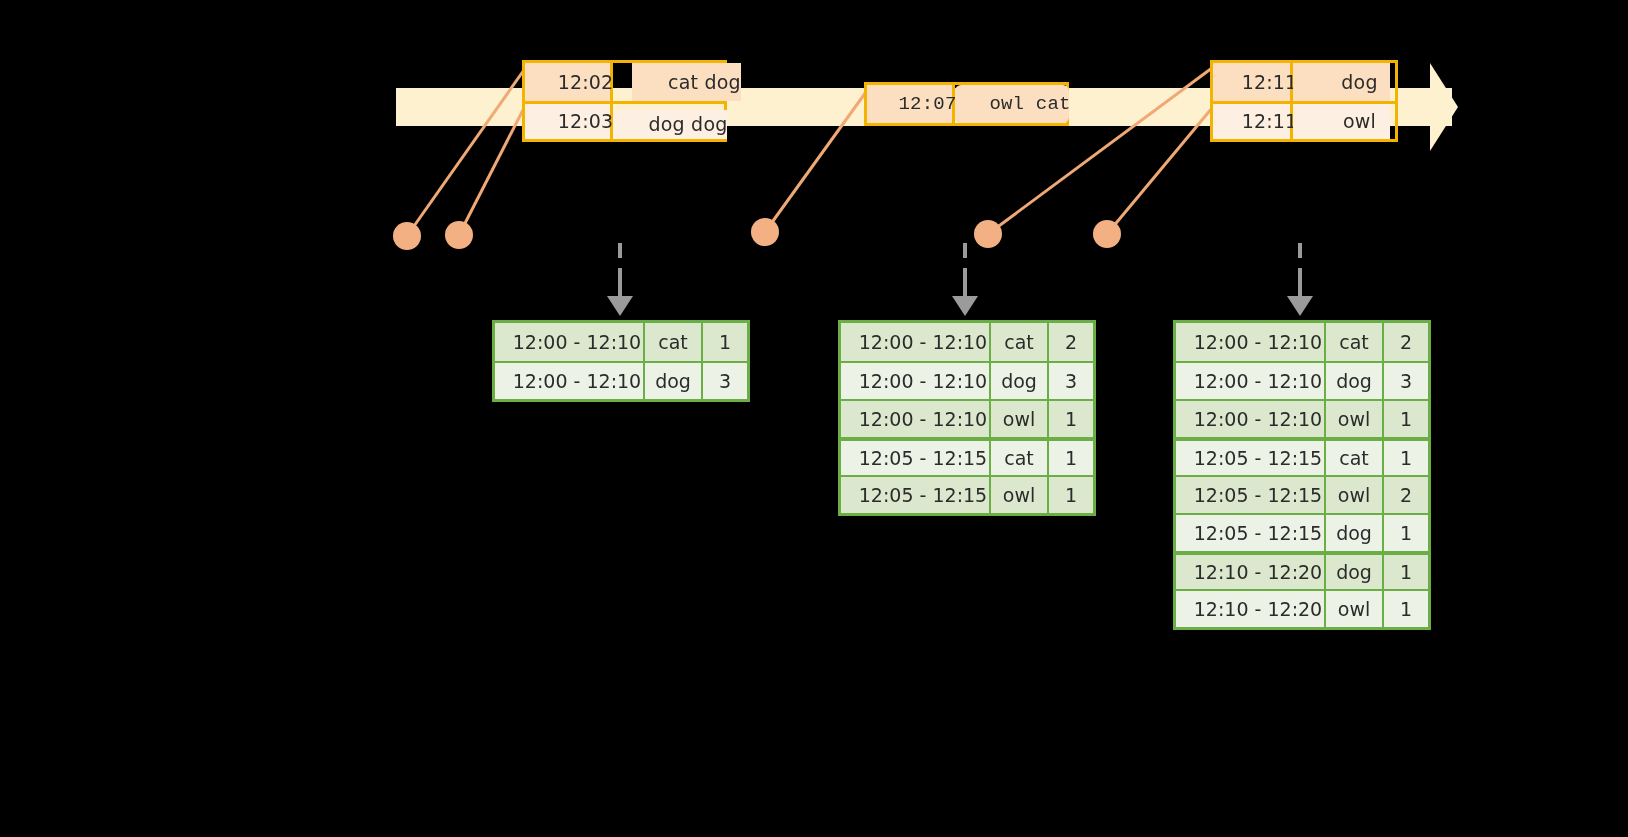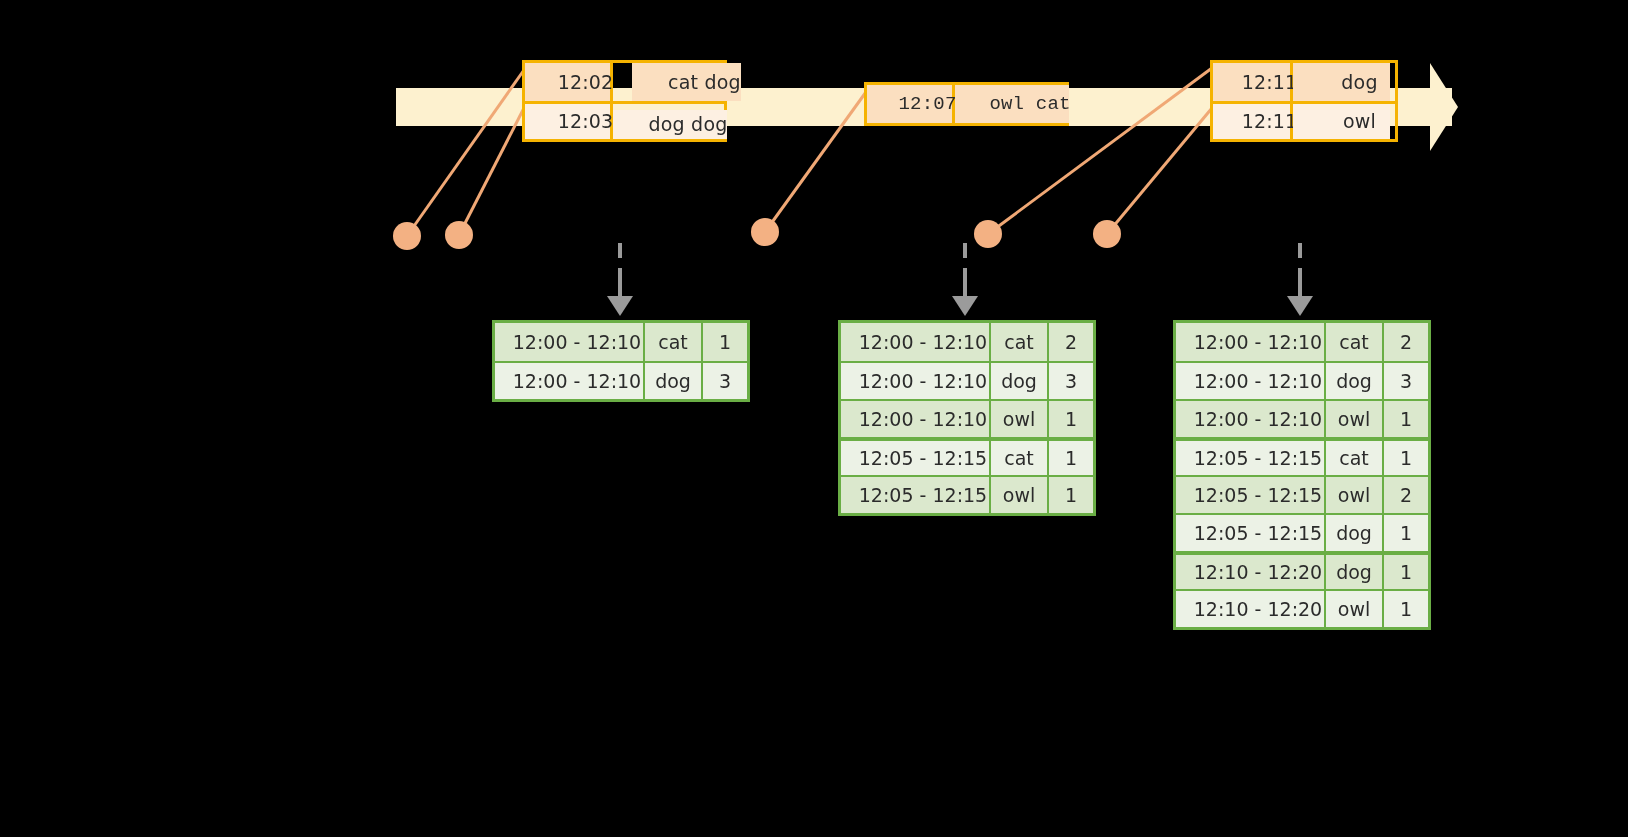--- a/index.html
+++ b/index.html
@@ -145,21 +145,21 @@
     </div>
     <div class="event-row shade-b">
       <div class="cell time" style="width:88px;">12:03</div>
       <div class="cell words" style="width:114px;margin-top:6px;">dog dog</div>
     </div>
   </div>
 
   <div class="event-group" style="left:864px; top:82px; width:205px;font-family:Liberation Mono, monospace;">
     <div class="event-row shade-a">
       <div class="cell time" style="width:88px;">12:07</div>
-      <div class="cell words" style="width:114px;">owl cat</div>
+      <div class="cell words" style="width:114px;border-radius:6px;">owl cat</div>
     </div>
   </div>
 
   <div class="event-group" style="left:1210px; top:60px; width:188px;">
     <div class="event-row shade-a">
       <div class="cell time" style="width:80px;">12:11</div>
       <div class="cell words" style="width:97px;">dog</div>
     </div>
     <div class="event-row shade-b">
       <div class="cell time" style="width:80px;">12:11</div>

